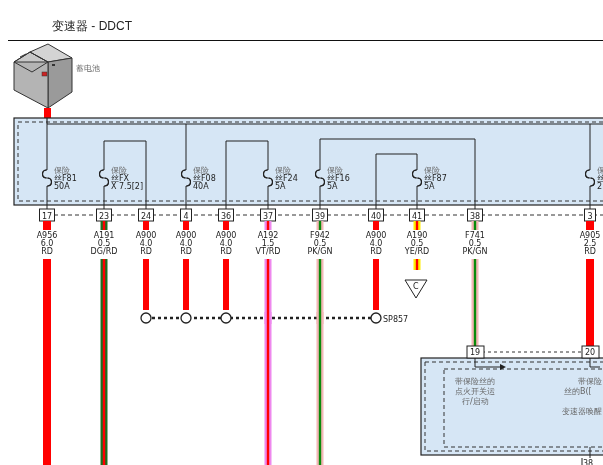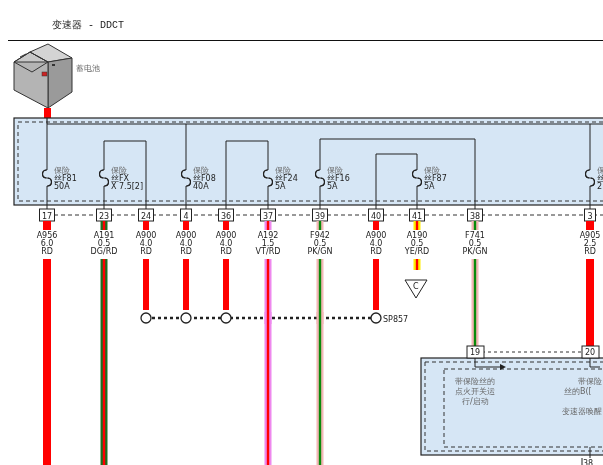--- a/index.html
+++ b/index.html
@@ -1,17 +1,17 @@
 <!DOCTYPE html>
 <html><head>
 <meta charset="utf-8">
 <style>
   html, body { margin:0; padding:0; background:#ffffff; }
   body { width:603px; height:465px; overflow:hidden; position:relative; font-family:"DejaVu Sans", sans-serif; }
-  #title { position:absolute; left:52px; top:18px; font-size:10px; color:#222; font-family:Liberation Mono, monospace; }
+  #title { position:absolute; left:52px; top:18px; font-size:12px; color:#222; font-family:Liberation Sans, sans-serif; }
   #title-rule { position:absolute; left:8px; top:40px; width:595px; height:1px; background:#111; }
   svg#diagram { position:absolute; left:0; top:0; }
   .lbl { font-family:"DejaVu Sans", sans-serif; font-size:8px; fill:#222; }
   .lbl-cn { font-family:"DejaVu Sans", sans-serif; font-size:8px; fill:#666; }
   .pin { font-family:"DejaVu Sans", sans-serif; font-size:8px; fill:#222; }
 </style>
 </head>
 <body>
 
 <div id="title">变速器 - DDCT</div>

